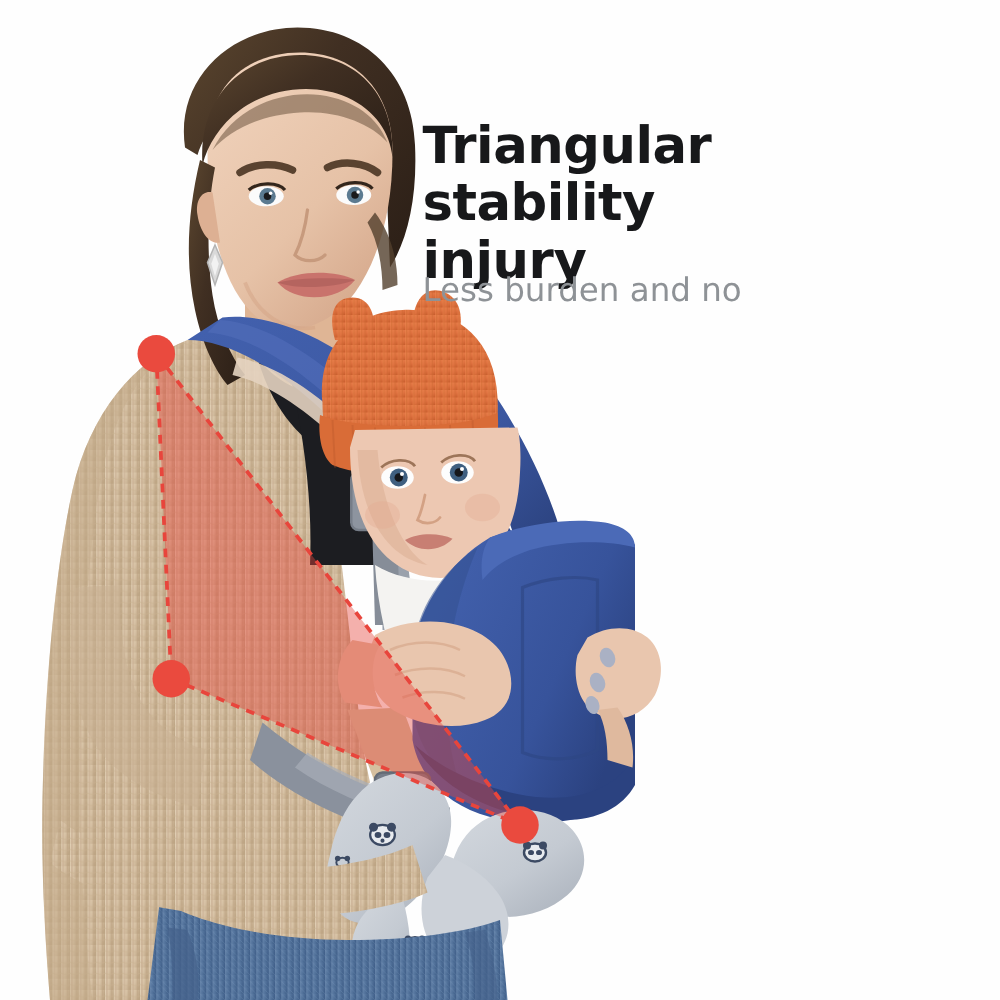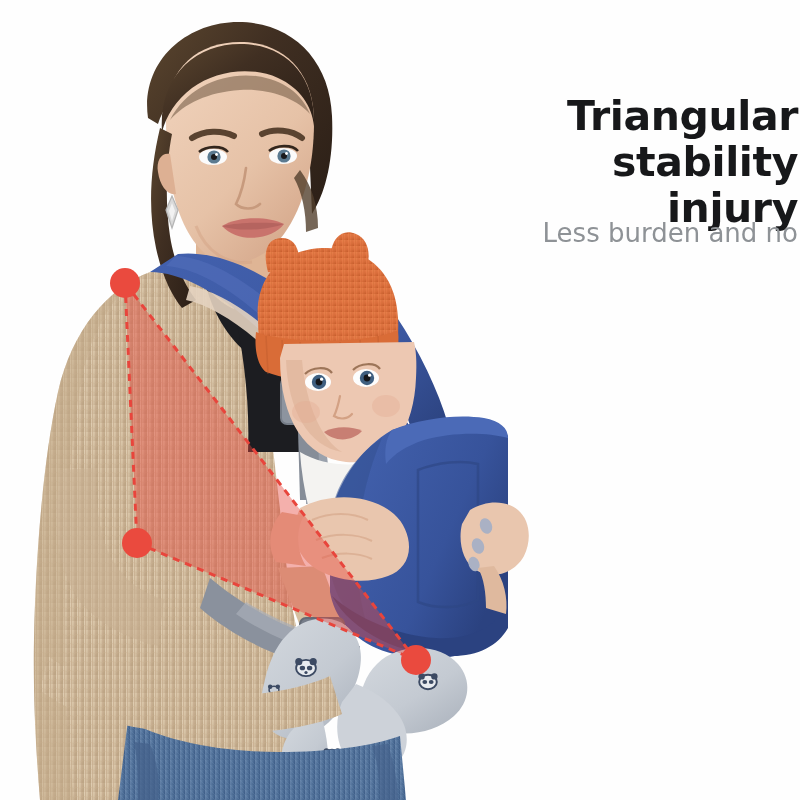--- a/index.html
+++ b/index.html
@@ -22,22 +22,21 @@
   #photo {
     position: absolute;
     left: 0; top: 0;
     width: 800px; height: 800px;
   }
   #photo svg { display:block; width:800px; height:800px; }
 
   
   .copy {
     position: absolute;
-    right: 2px;
-    text-align: right;
+    right: 32px;
     pointer-events: none;
   }
   #headline {
     top: 94px;
     width: 430px;
     font-size: 41px;
     line-height: 1.12;
     font-weight: bold;
     color: #17181a;
     letter-spacing: -0.4px;

